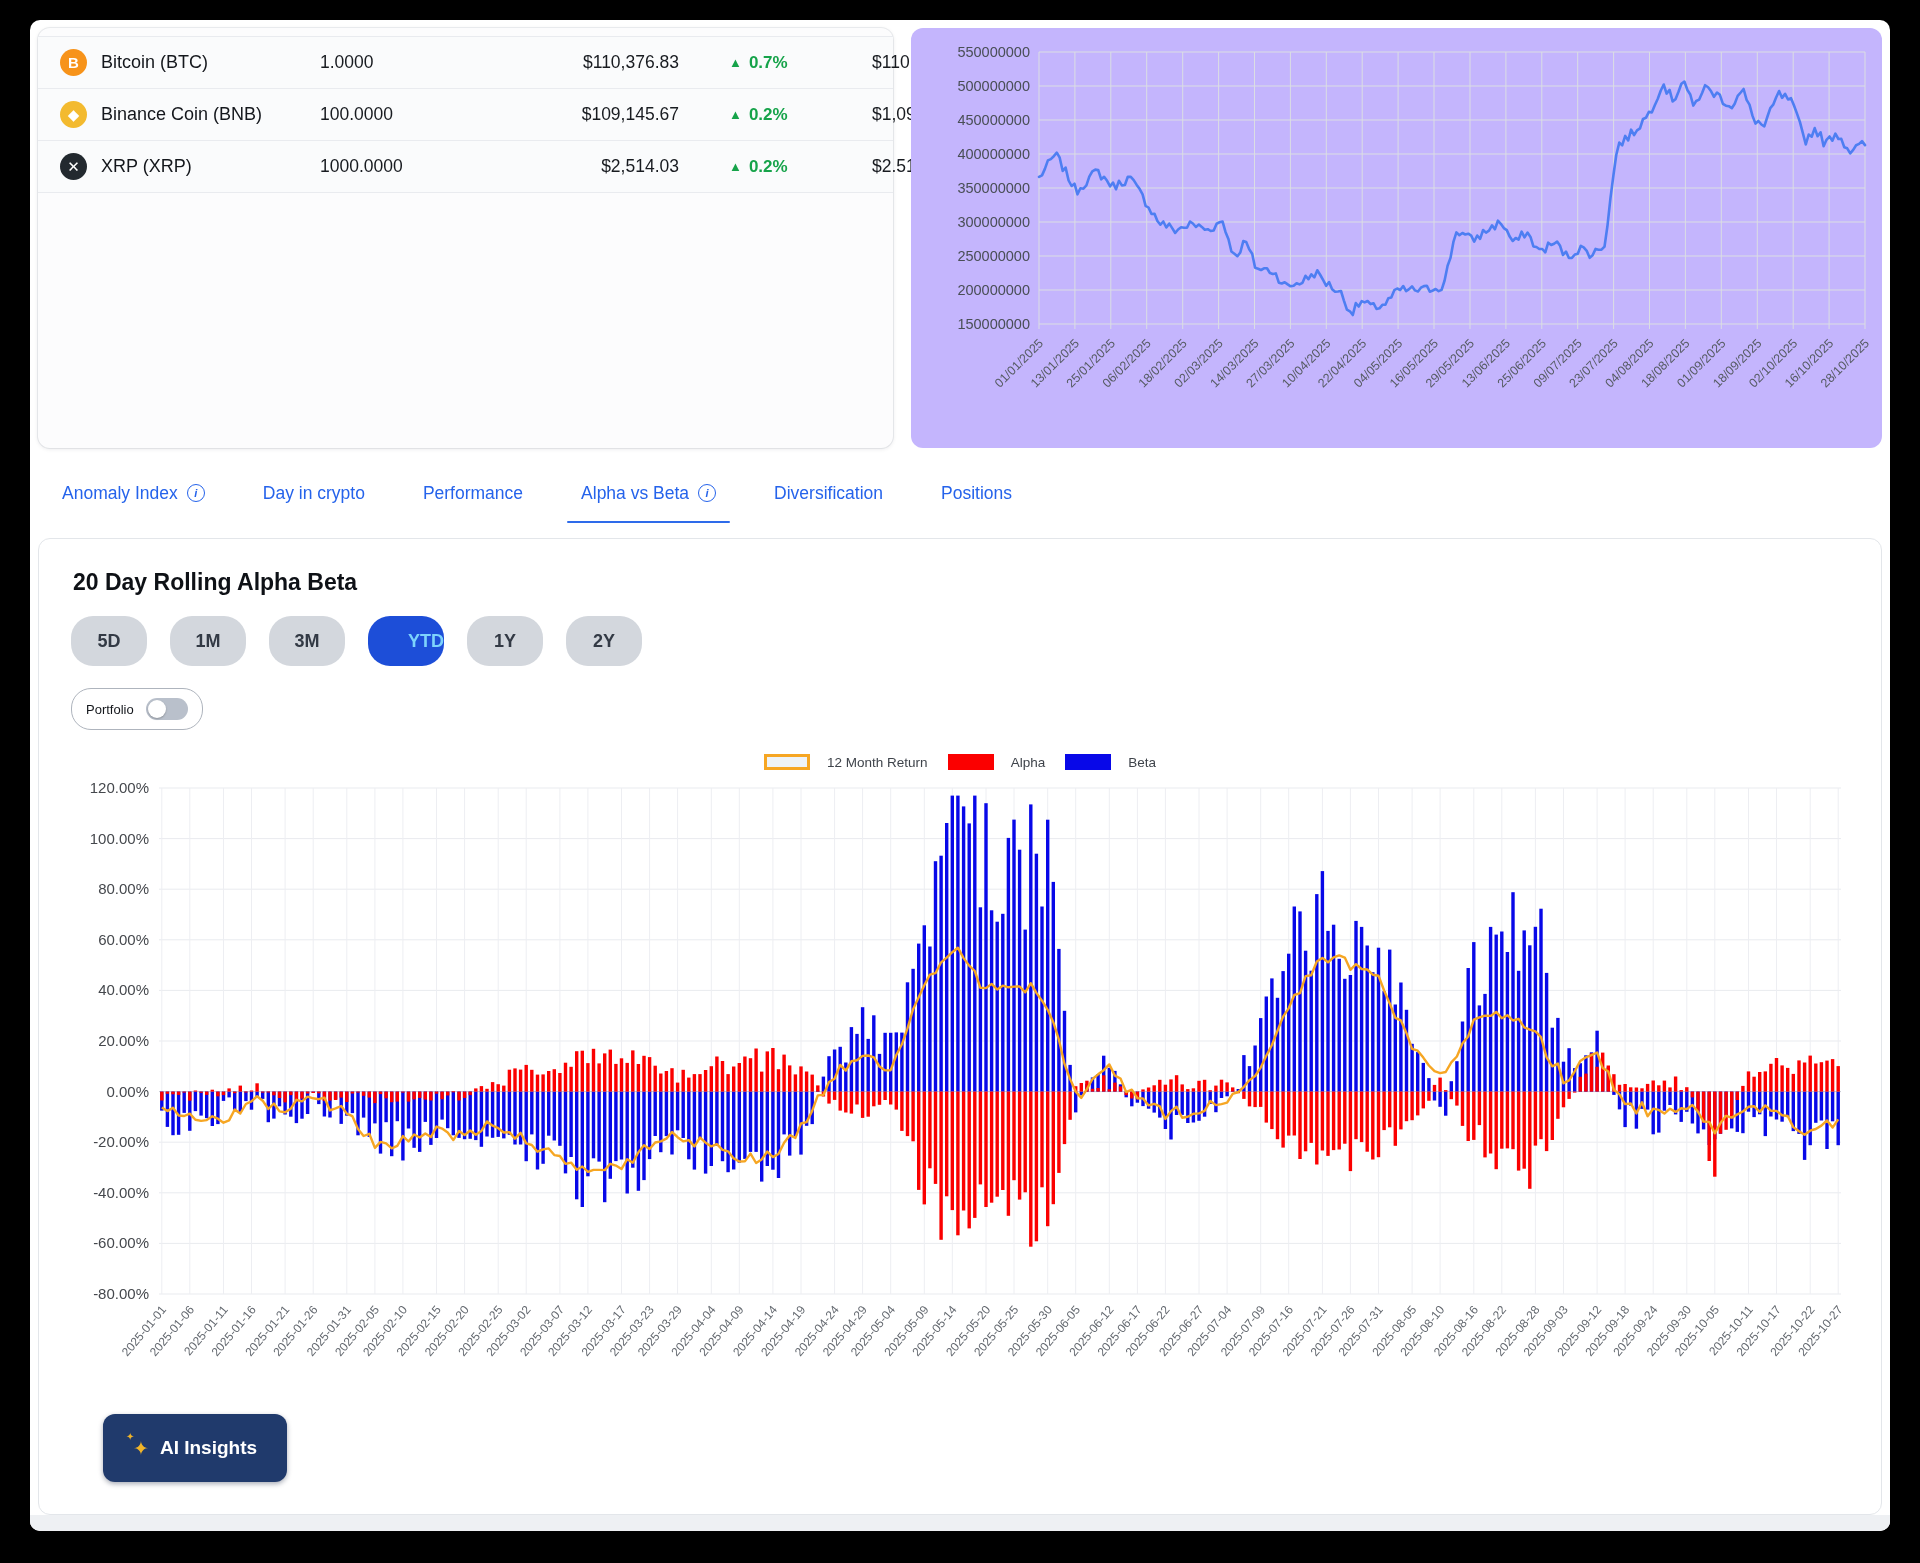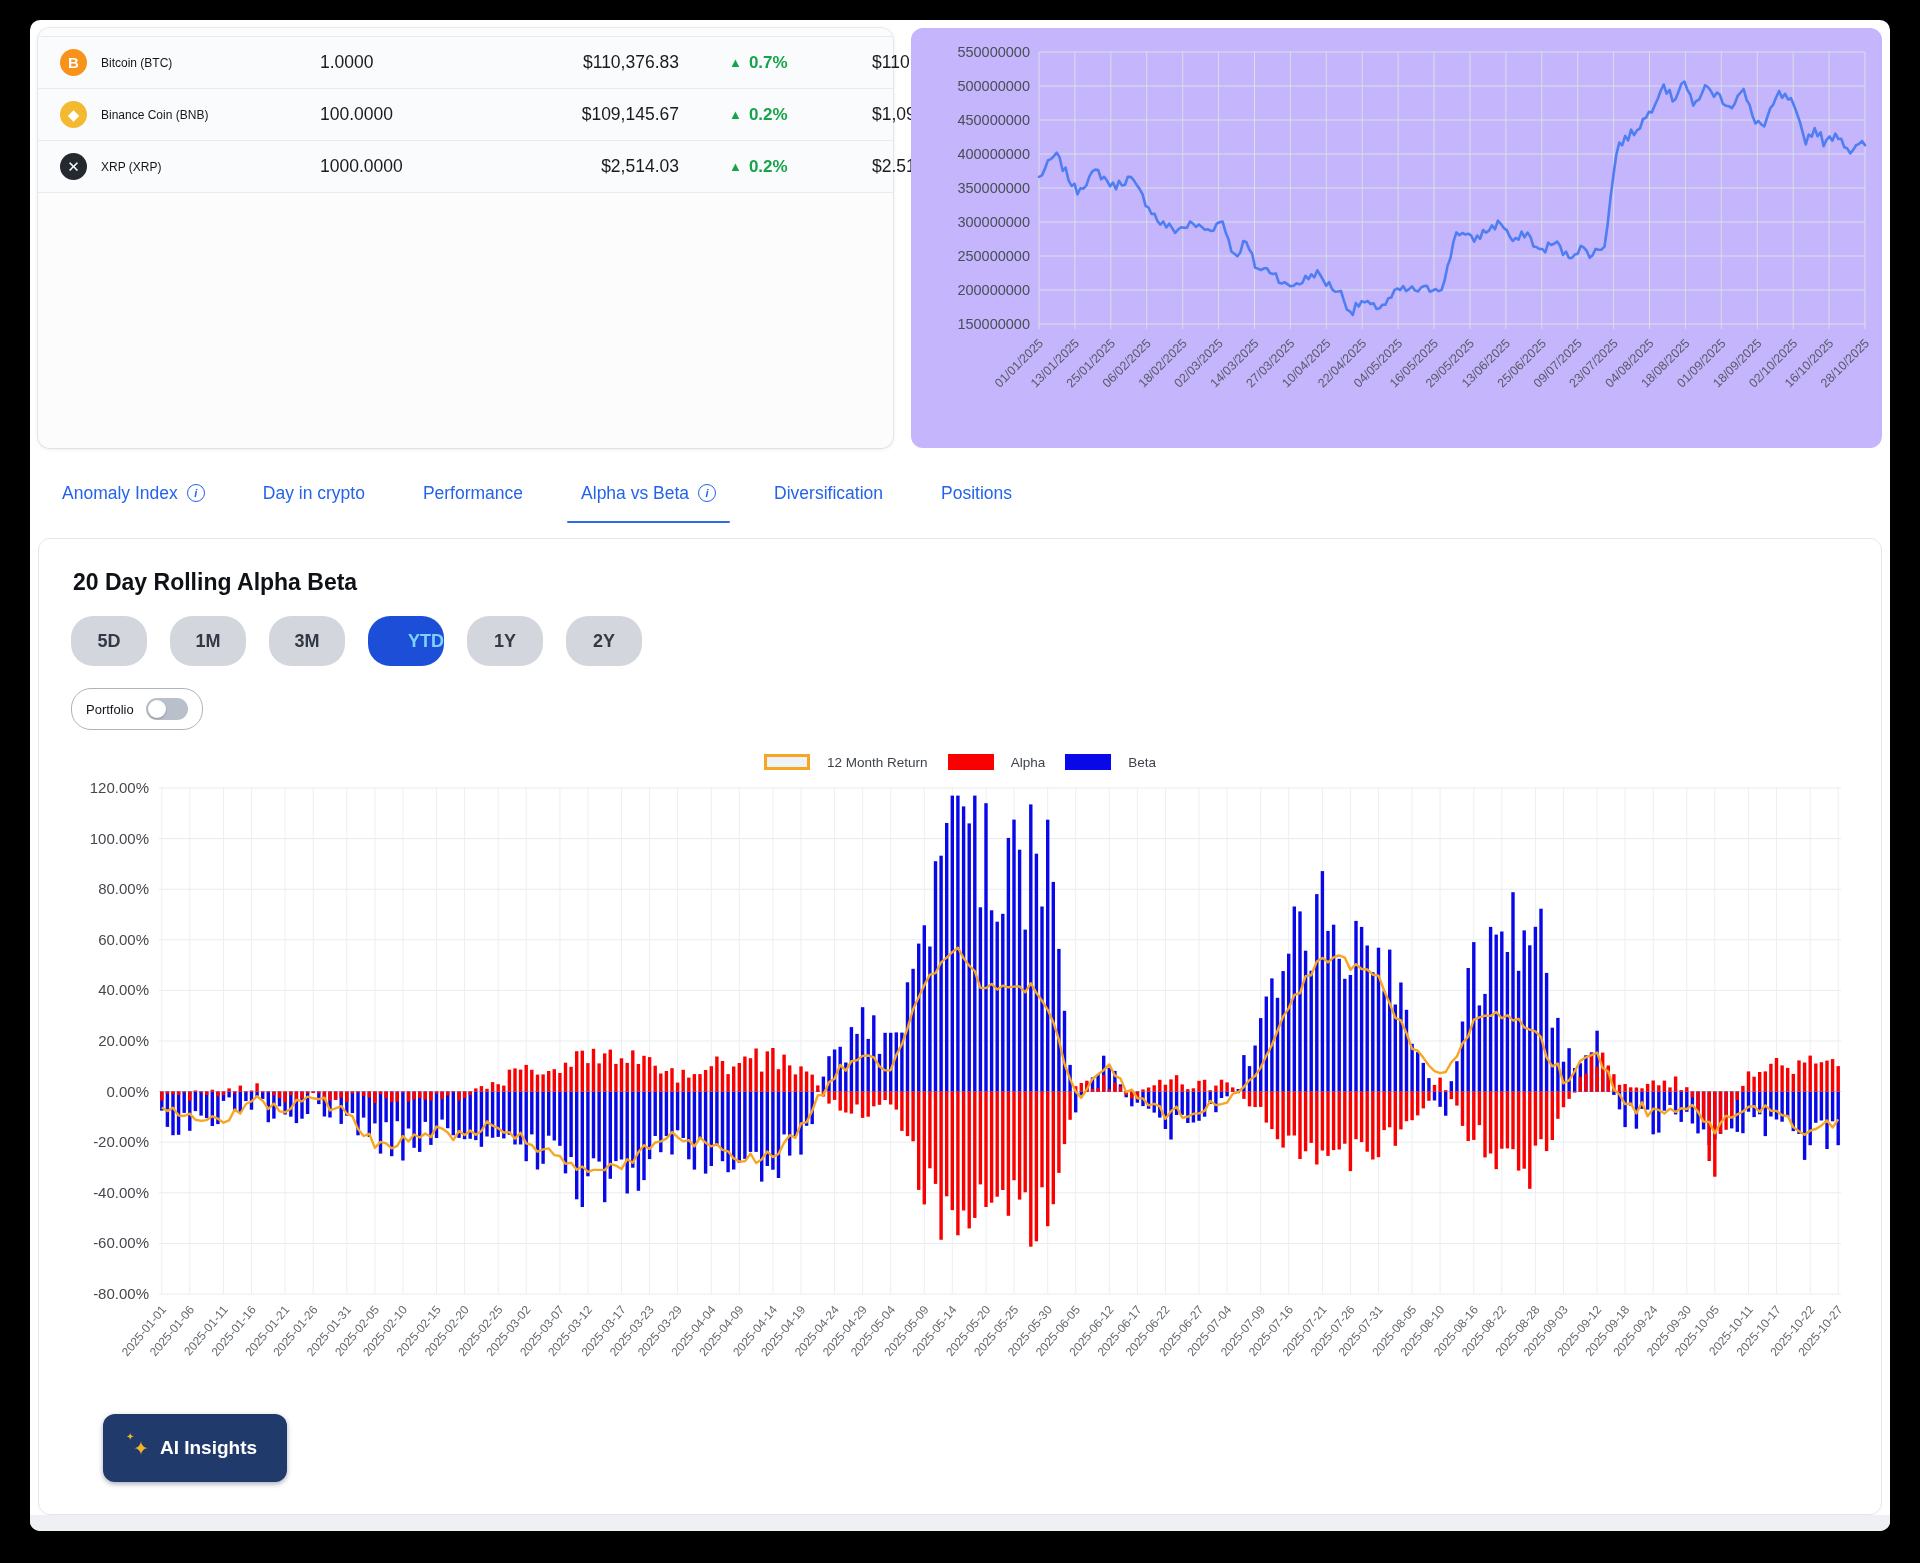--- a/index.html
+++ b/index.html
@@ -8,21 +8,21 @@
   .inner { position:absolute; left:30px; top:20px; width:1860px; height:1511px; background:#fff; border-radius:10px; padding:8px 8px 0 8px; }
 
   
   .top-row { display:flex; gap:18px; height:420px; }
   .card { border-radius:12px; }
   .holdings-card { width:855px; background:#fcfcfd; box-shadow:0 1px 4px rgba(20,24,40,.10), 0 0 0 1px #eef0f2; padding-top:8px; }
   .h-table { border-top:1px solid #e9ebef; }
   .h-row { display:grid; grid-template-columns:260px 160px 205px 155px 1fr; align-items:center; height:52px; padding:0 22px; border-bottom:1px solid #e9ebef; background:#fafbfc; }
   .h-coin { display:flex; align-items:center; gap:14px; }
   .coin-ic { width:27px; height:27px; border-radius:50%; color:#fff; display:inline-flex; align-items:center; justify-content:center; font-size:15px; font-weight:700; }
-  .h-name { font-size:12px; color:#14171c; font-weight:500; }
+  .h-name { font-size:18px; color:#14171c; font-weight:500; }
   .h-qty, .h-price, .h-val { font-size:17.5px; color:#181b20; }
   .h-price { text-align:right; padding-right:6px; }
   .h-chg { font-size:17px; font-weight:600; padding-left:44px; display:flex; align-items:center; gap:7px; }
   .h-chg .arr { font-size:13px; }
   .h-val { padding-left:32px; }
 
   .chart-card { flex:1; background:#c4b5fd; padding:4px 2px; }
 
   
   .tabs { height:90px; display:flex; align-items:center; gap:58px; padding-left:24px; }

